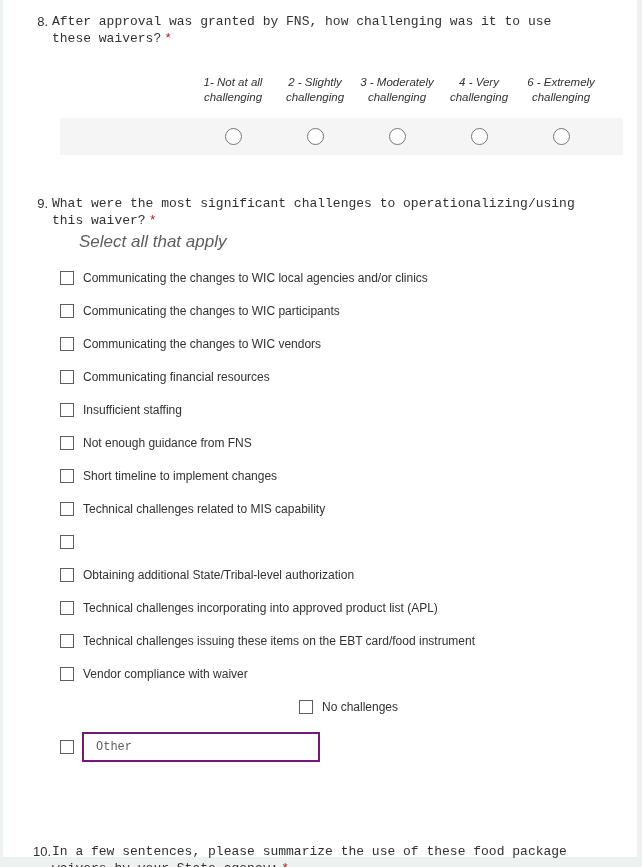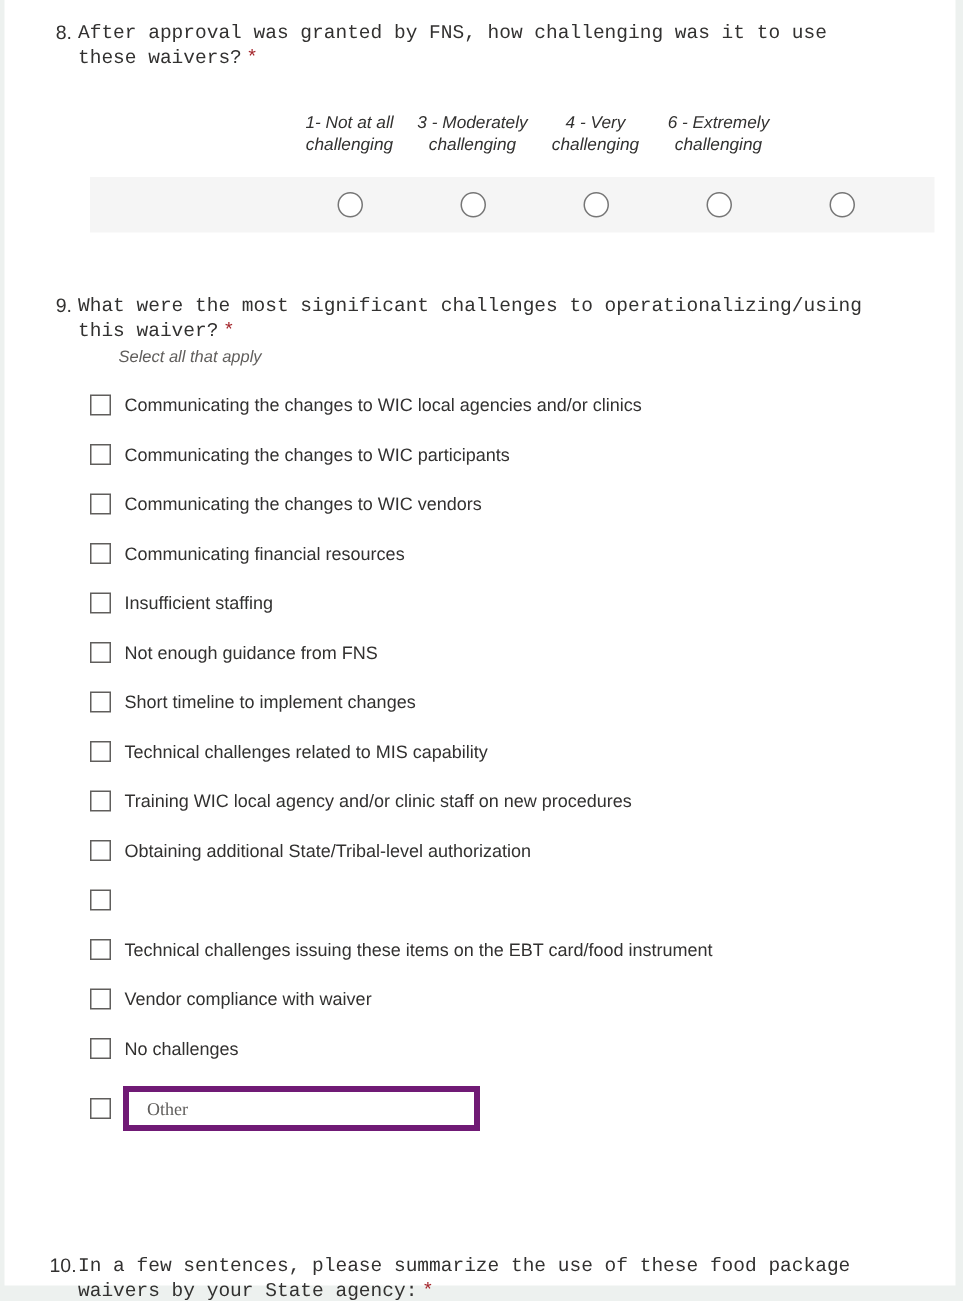--- a/index.html
+++ b/index.html
@@ -73,32 +73,32 @@
     border: 1px solid #767676;
     border-radius: 50%;
     background: #ffffff;
     cursor: pointer;
   }
   
   .q9 { margin-top: 41px; }
   .hint {
     margin-left: 46px;
     margin-top: 3px;
-    font-size: 11px;
+    font-size: 17px;
     font-style: italic;
     color: #605e5c;
   }
   .options { margin-left: 27px; margin-top: 19px; }
   .opt {
     display: flex;
     align-items: center;
     margin-bottom: 19px;
     cursor: pointer;
   }
-  .opt.last { margin-bottom: 18px; }
+  .opt.last { margin-bottom: 18px; justify-content: center; }
   .cb {
     flex: none;
     width: 12px;
     height: 12px;
     border: 1px solid #605e5c;
     background: #ffffff;
   }
   .opt-label {
     margin-left: 9px;
     font-size: 12px;
@@ -108,23 +108,23 @@
     display: flex;
     align-items: center;
     margin-left: 27px;
     margin-top: 4px;
   }
   .other-input {
     margin-left: 8px;
     width: 238px;
     height: 30px;
     box-sizing: border-box;
-    border: 4px solid #701a75;
+    border: 2px solid #701a75;
     padding: 0 12px;
-    font-family: Liberation Serif, serif;
+    font-family: Liberation Mono, monospace;
     font-size: 12px;
     color: #323130;
     outline: none;
   }
   
   .q10 { margin-top: 82px; }
   .answer {
     display: block;
     margin-left: 27px;
     margin-top: 13px;
@@ -148,20 +148,21 @@
 <div class="card">
 
   <div class="question">
     <span class="qnum">8.</span>
     <span class="qtitle"><span>After approval was granted by FNS, how challenging was it to use these waivers?</span><span class="req">*</span></span>
   </div>
 
   <div class="rating-headers">
     <div class="rh"></div>
     <div class="rh">1- Not at all challenging</div>
+    <div class="rh">2 - Slightly challenging</div>
     <div class="rh">3 - Moderately challenging</div>
     <div class="rh">4 - Very challenging</div>
     <div class="rh">6 - Extremely challenging</div>
   </div>
 
   <div class="rating-row">
     <div class="rcell"></div>
     <div class="rcell">
         <span class="radio"></span>
       </div>
@@ -213,28 +214,28 @@
     <label class="opt">
         <span class="cb"></span>
         <span class="opt-label">Short timeline to implement changes</span>
       </label>
     <label class="opt">
         <span class="cb"></span>
         <span class="opt-label">Technical challenges related to MIS capability</span>
       </label>
     <label class="opt">
         <span class="cb"></span>
-        <span class="opt-label">Training WIC local agency and/or clinic staff on new procedures</span>
       </label>
     <label class="opt">
         <span class="cb"></span>
         <span class="opt-label">Obtaining additional State/Tribal-level authorization</span>
       </label>
     <label class="opt">
         <span class="cb"></span>
+        <span class="opt-label">Technical challenges incorporating into approved product list (APL)</span>
       </label>
     <label class="opt">
         <span class="cb"></span>
         <span class="opt-label">Technical challenges issuing these items on the EBT card/food instrument</span>
       </label>
     <label class="opt">
         <span class="cb"></span>
         <span class="opt-label">Vendor compliance with waiver</span>
       </label>
     <label class="opt last">

